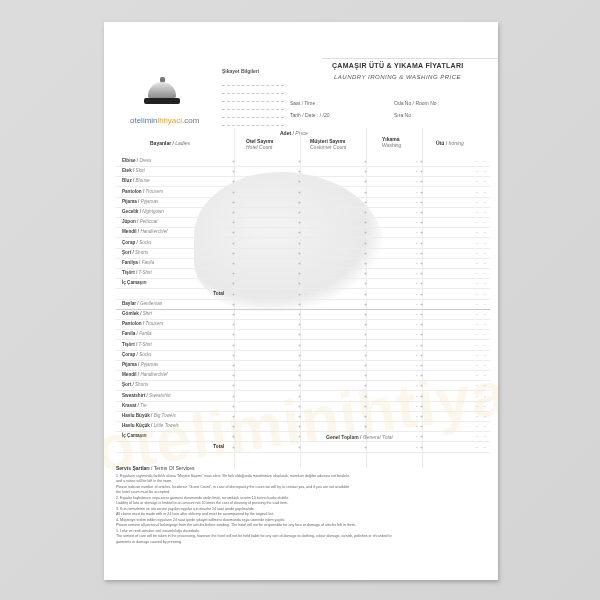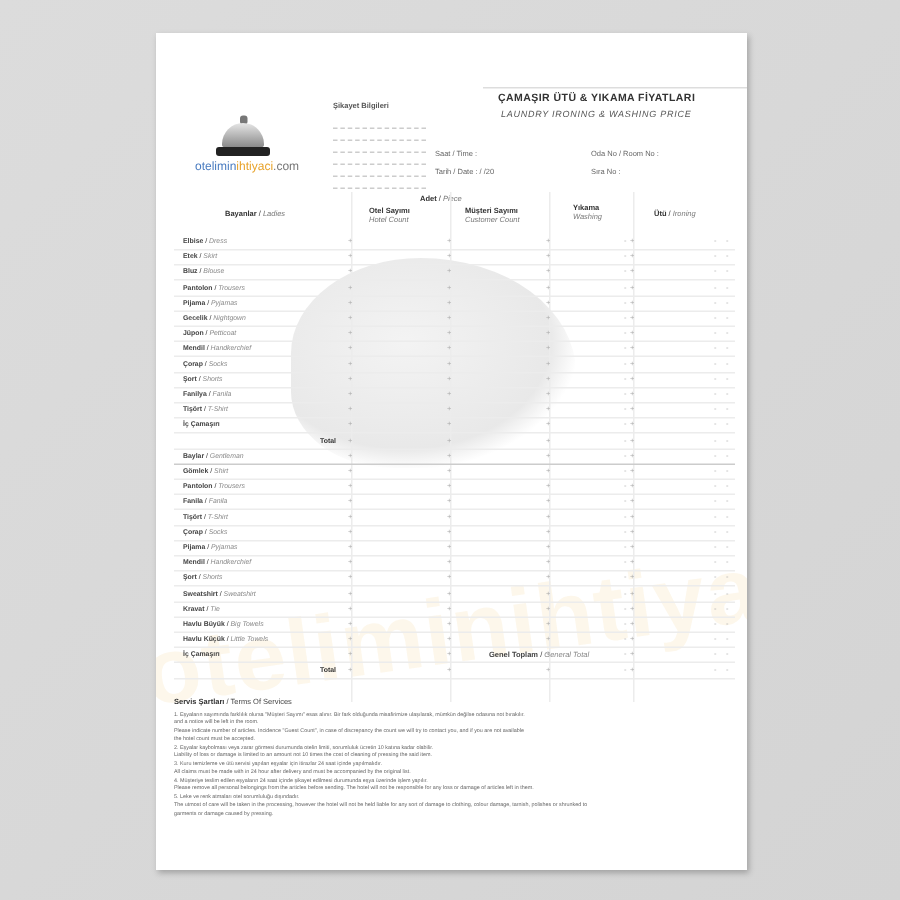--- a/index.html
+++ b/index.html
@@ -5,21 +5,21 @@
   html,body{margin:0;padding:0;}
   body{width:600px;height:600px;background:linear-gradient(135deg,#dcdcdc,#d4d4d4);position:relative;overflow:hidden;font-family:"Liberation Sans",sans-serif;color:#333;}
   .page{position:absolute;left:104px;top:22px;width:394px;height:558px;background:#fff;box-shadow:1px 2px 4px rgba(0,0,0,0.25);overflow:hidden;}
   .watermark-iron{position:absolute;left:90px;top:150px;width:190px;height:140px;border-radius:50% 60% 40% 40%;background:radial-gradient(ellipse at 40% 40%,#f2f2f2,#e6e6e6 60%,rgba(255,255,255,0) 72%);opacity:0.9;}
   .watermark-text{position:absolute;left:-10px;top:360px;font-size:62px;font-weight:bold;color:rgba(120,150,200,0.10);transform:rotate(-8deg);white-space:nowrap;letter-spacing:1px;}
   .watermark-text span{color:rgba(240,180,60,0.10);}
   .bell{position:absolute;left:40px;top:54px;width:36px;height:30px;}
   .bell .dome{position:absolute;left:4px;top:6px;width:28px;height:16px;border-radius:16px 16px 2px 2px;background:linear-gradient(180deg,#e6e6e6,#8a8a8a);}
   .bell .knob{position:absolute;left:16px;top:1px;width:5px;height:6px;background:#777;border-radius:2px;}
   .bell .base{position:absolute;left:0;top:22px;width:36px;height:6px;background:#222;border-radius:2px;}
-  .logo{position:absolute;left:26px;top:84px;font-size:8px;color:#4a7cc0;}
+  .logo{position:absolute;left:26px;top:94px;font-size:8px;color:#4a7cc0;}
   .logo .hl{color:#e8a32a;}
   .logo .dom{color:#777;}
   .sikayet{position:absolute;left:118px;top:46px;font-size:5px;font-weight:bold;color:#555;}
   .sik-lines{position:absolute;left:118px;top:56px;width:62px;}
   .sik-lines div{border-bottom:1px dashed #ccc;height:7px;}
   .title-tr{position:absolute;left:228px;top:40px;font-size:7px;font-weight:bold;color:#333;letter-spacing:0.3px;}
   .title-en{position:absolute;left:230px;top:52px;font-size:6px;font-style:italic;color:#555;letter-spacing:0.5px;}
   .title-box{position:absolute;left:218px;top:36px;width:176px;height:24px;border-top:1px solid #ddd;border-right:1px solid #ddd;}
   .field{position:absolute;font-size:5px;color:#666;}
   .table{position:absolute;left:12px;top:106px;width:374px;}

